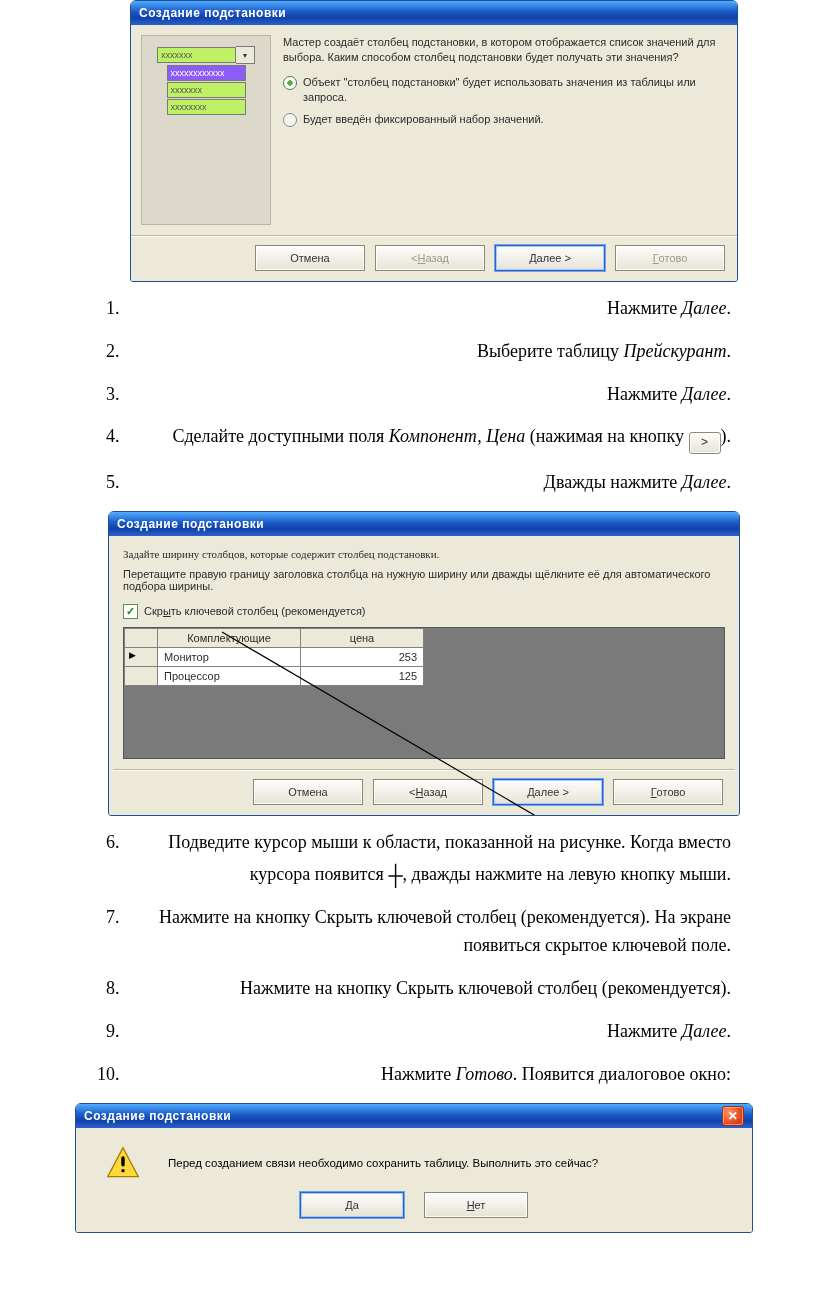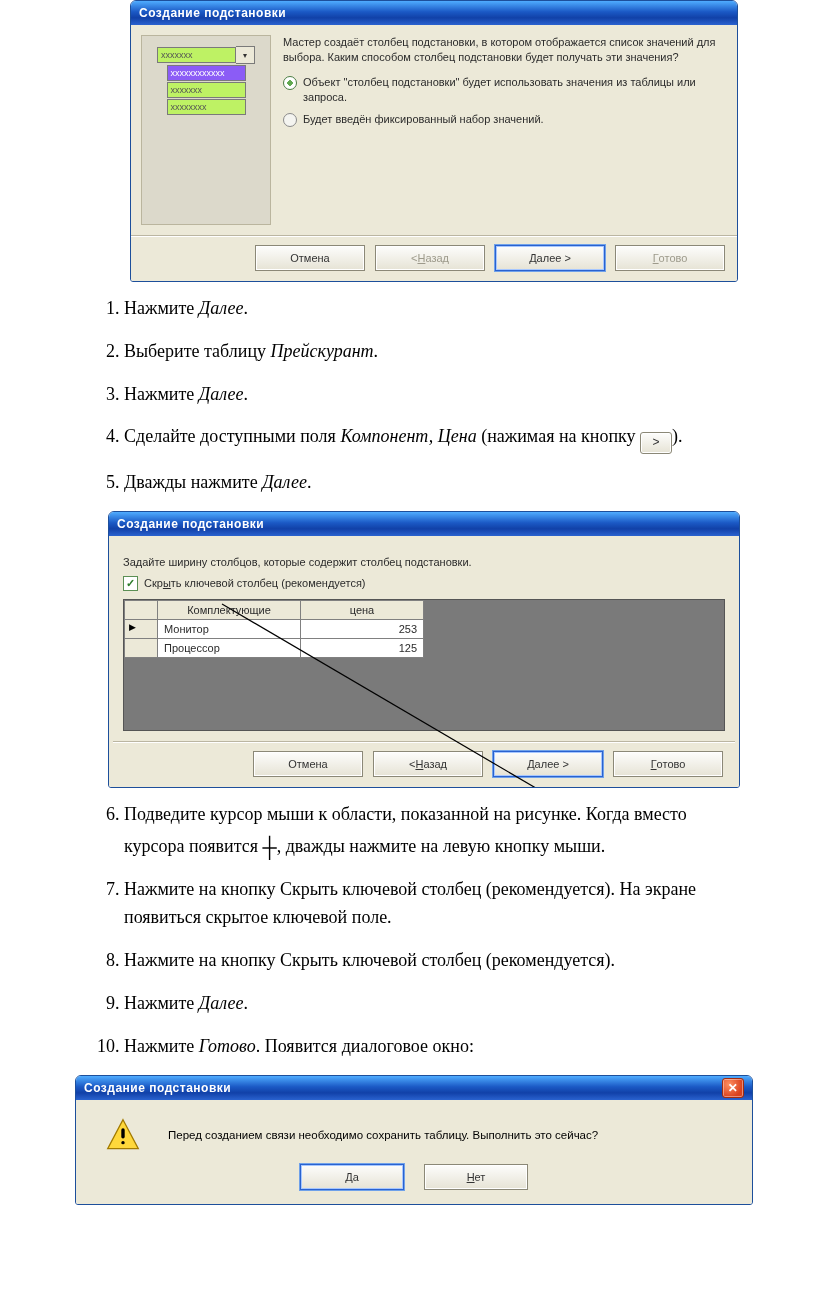--- a/index.html
+++ b/index.html
@@ -12,20 +12,21 @@
     width: 816px;
   }
   .page {
     width: 739px;
     padding: 0 0 30px 0;
     box-sizing: border-box;
   }
   .doc-body {
     padding-left: 100px;
     padding-right: 8px;
+    text-align: right;
   }
   .italic { font-style: italic; }
   .bold { font-weight: bold;}
   ol.steps {
     margin: 12px 0 0 0;
     padding-left: 24px;
     font-size: 18px;
   }
   ol.steps li {
     margin-bottom: 14px;
@@ -229,21 +230,22 @@
     <li><span>Сделайте доступными поля </span><span class="italic">Компонент, Цена</span><span> (нажимая на кнопку </span><span class="move-btn">&gt;</span><span>).</span></li>
     <li><span>Дважды нажмите </span><span class="italic">Далее</span><span>.</span></li>
   </ol>
   </div>
 
   <div class="dlg-frame dlg2" style="margin-left:108px; width:630px;">
     <div class="dlg-titlebar">
       <span>Создание подстановки</span>
     </div>
     <div class="dlg-client" style="position:relative;">
-      <p style="margin:8px 0 8px 0;">Задайте ширину столбцов, которые содержит столбец подстановки.</p>
+      <p style="margin:0 0 8px 0;font-family:Liberation Serif, serif;">Задайте ширину столбцов, которые содержит столбец подстановки.</p>
+      <p style="margin:0 0 12px 0;">Перетащите правую границу заголовка столбца на нужную ширину или дважды щёлкните её для автоматического подбора ширины.</p>
       <label style="display:flex;align-items:center;">
         <span class="chk"></span>
         <span>Скр<span class="under">ы</span>ть ключевой столбец (рекомендуется)</span>
       </label>
       <div class="grid-wrap">
         <table class="grid">
           <tbody>
               <tr>
             <th class="rowhdr"></th>
             <th style="width:130px;">Комплектующие</th>

